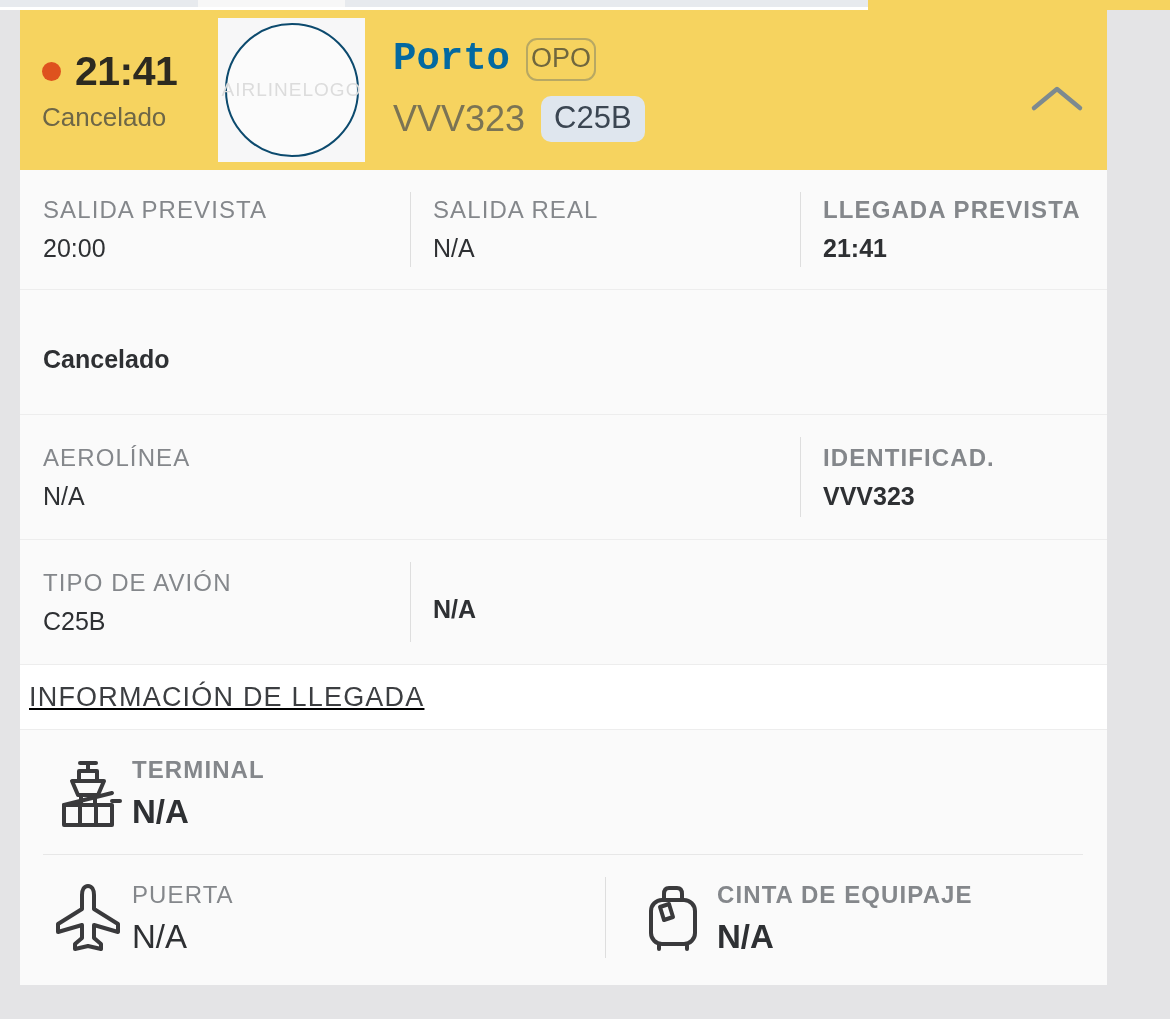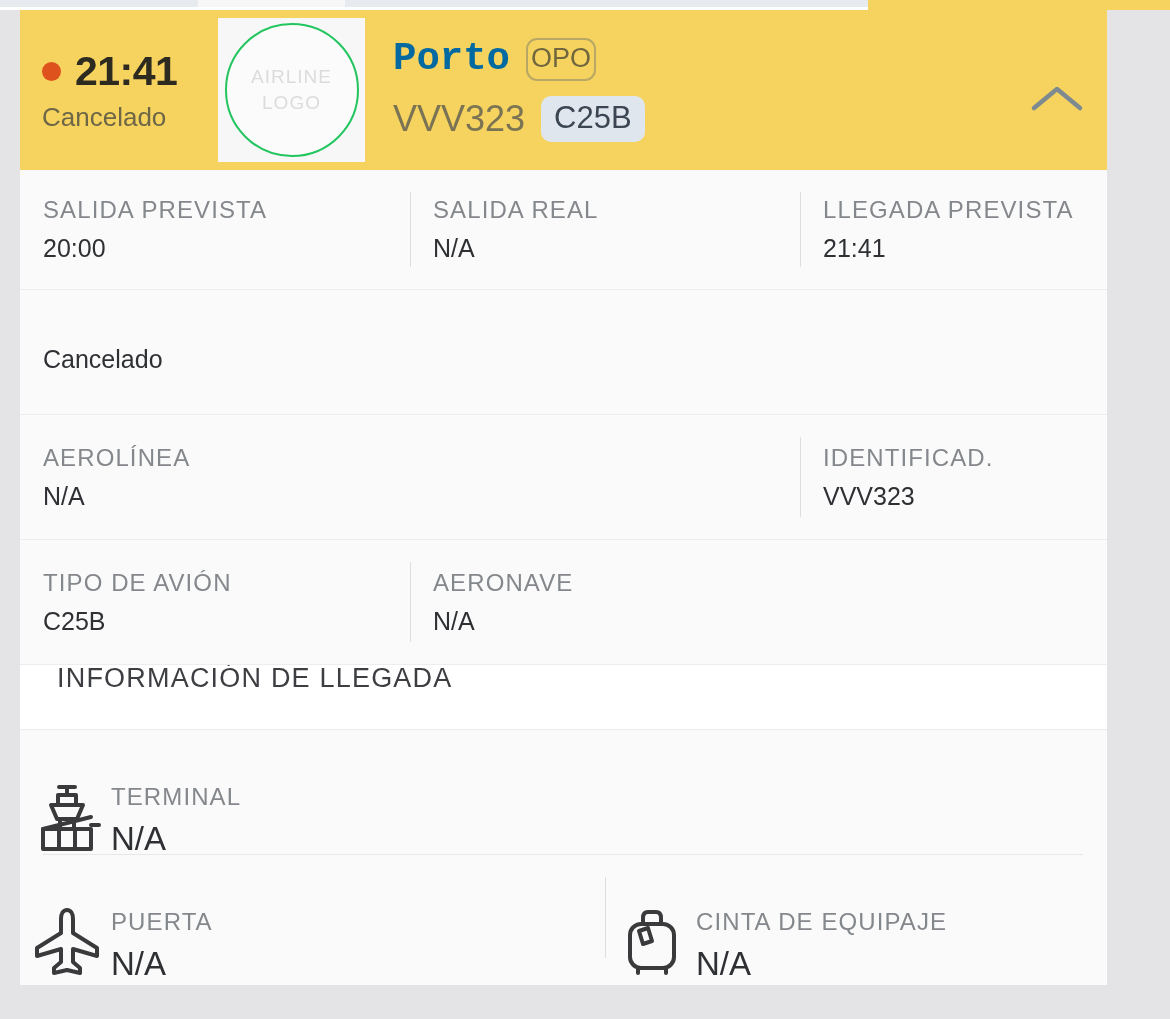--- a/index.html
+++ b/index.html
@@ -103,24 +103,24 @@
     background: #f7f7f8;
     display: flex;
     align-items: center;
     justify-content: center;
     margin: 8px 0 8px 0;
   }
   .logo-circle {
     width: 130px;
     height: 130px;
     border-radius: 50%;
-    border: 2px solid #22c55e;
+    border: 2px solid #0c4a6e;
     background: #fbfbfb;
     display: flex;
-    flex-direction: column;
+    flex-direction: row;
     align-items: center;
     justify-content: center;
     color: #dcdcdc;
     font-size: 19px;
     letter-spacing: 1px;
     line-height: 1.35;
     text-align: center;
   }
 
   .hdr-main {
@@ -221,31 +221,33 @@
   .val {
     margin-top: 14px;
     font-size: 25px;
     color: #2e3033;
     line-height: 1;
   }
 
   
   .c-390 { width: 390px; flex: 0 0 390px; }
   .c-390b { width: 390px; flex: 0 0 390px; }
-  .c-rest { flex: 1 1 auto; }
+  .c-rest { flex: 1 1 auto; font-weight: bold; }
   .c-780 { width: 780px; flex: 0 0 780px; }
 
   
   .section-head {
     height: 65px;
     background: #ffffff;
     border-bottom: 1px solid #ededed;
     display: flex;
-    padding-left: 37px;
-    box-sizing: border-box;
+    align-items: center;
+    padding-left: 9px;
+    box-sizing: border-box;
+    text-decoration: underline;
   }
   .section-head .lbl {
     font-size: 27px;
     color: #3c3e41;
     letter-spacing: 1.2px;
   }
 
   
   .icon-row {
     position: relative;
@@ -256,22 +258,22 @@
   }
   .icon-row.inset-sep::after {
     content: "";
     position: absolute;
     left: 23px; right: 24px; bottom: 0;
     height: 1px;
     background: #e7e7e7;
   }
   .icon-cell {
     display: flex;
-    align-items: flex-end;
-    padding-left: 9px;
+    align-items: center;
+    padding-left: 30px;
     box-sizing: border-box;
     position: relative;
   }
   .icon-cell.divided::before {
     content: "";
     position: absolute;
     left: 0;
     top: 22px;
     bottom: 22px;
     width: 1px;
@@ -380,21 +382,20 @@
         <span class="val">VVV323</span>
       </div>
     </div>
 
     <div class="row r4">
       <div class="cell c-390">
         <span class="lbl">TIPO DE AVIÓN</span>
         <span class="val">C25B</span>
       </div>
       <div class="cell c-rest divided">
-        <span class="lbl">AERONAVE</span>
         <span class="val">N/A</span>
       </div>
     </div>
 
     <div class="section-head">
       <span class="lbl">INFORMACIÓN DE LLEGADA</span>
     </div>
 
     <div class="icon-row inset-sep">
       <div class="icon-cell c-rest">

